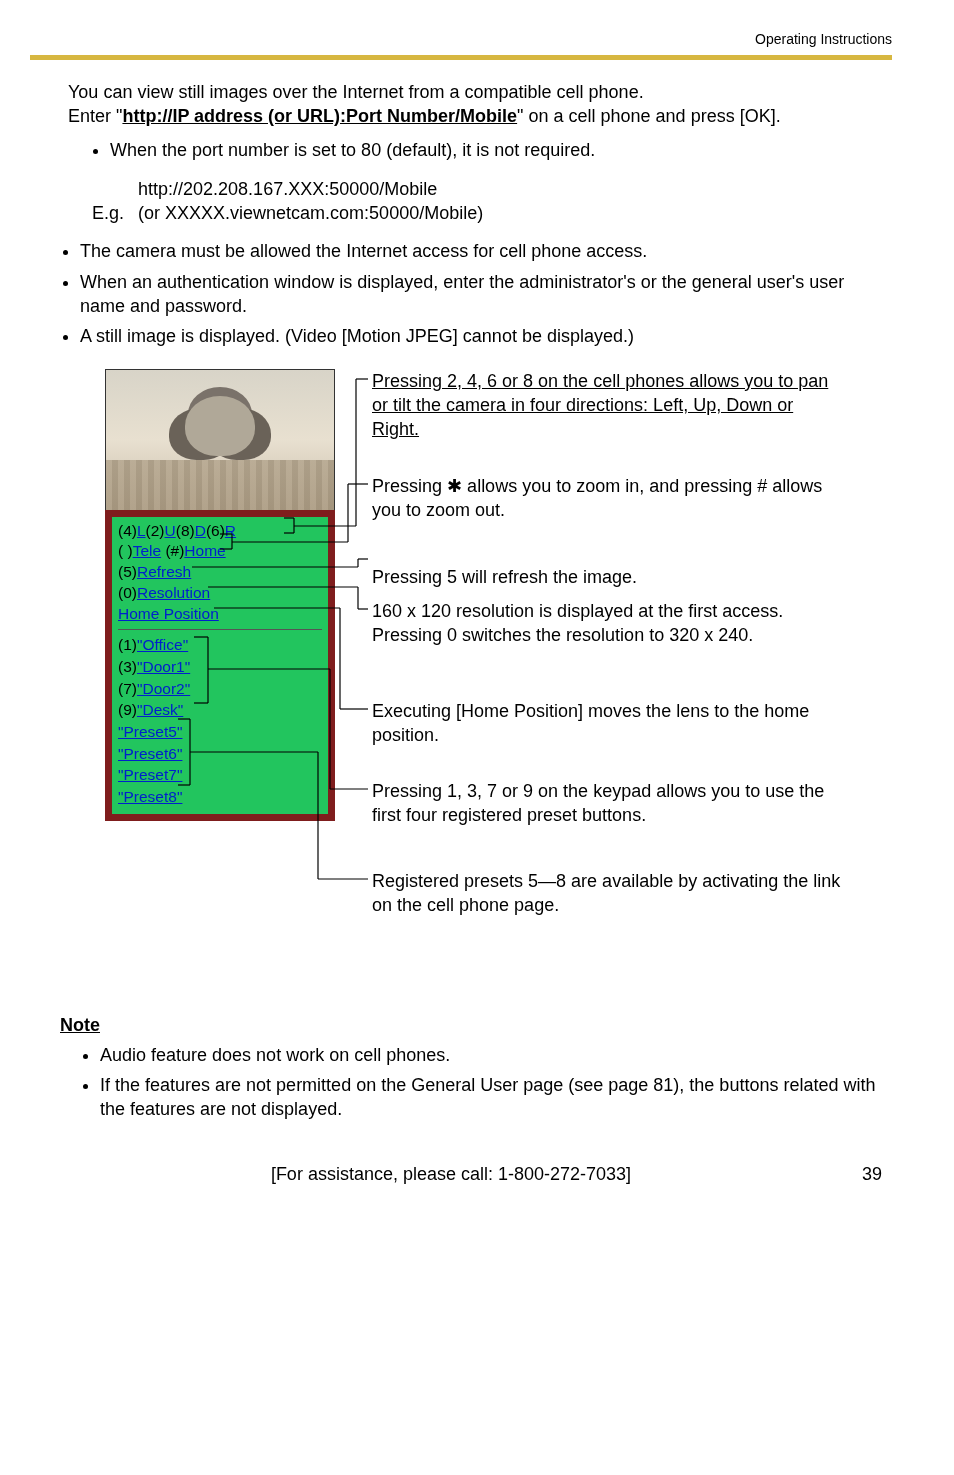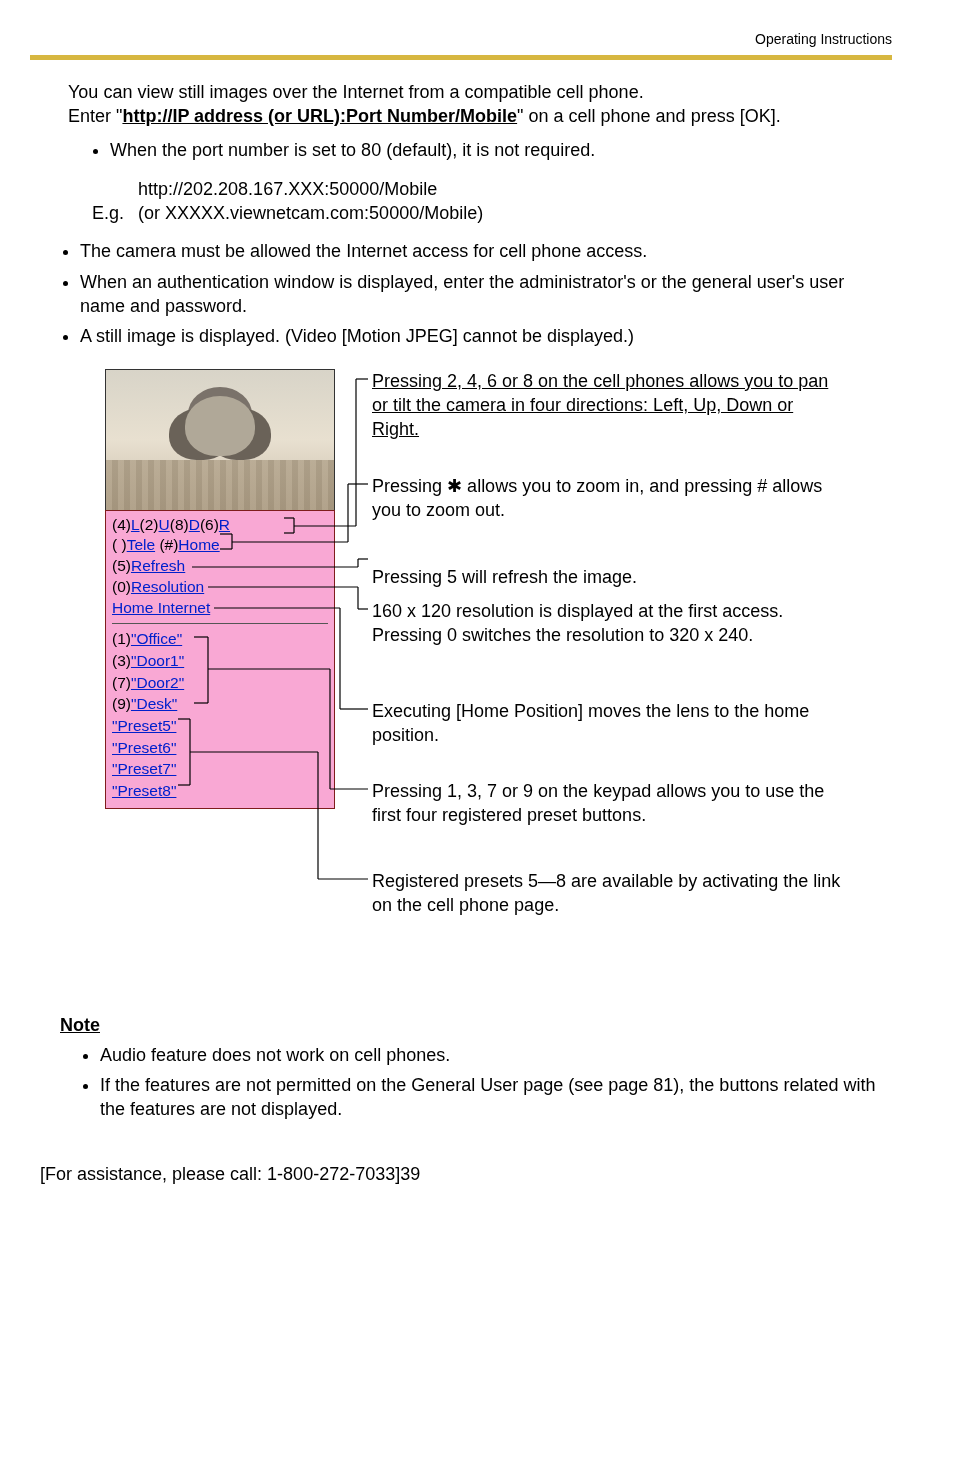--- a/index.html
+++ b/index.html
@@ -96,24 +96,24 @@
                 0 -12px 0 -3px #7a726a;
   }
   .dog-img::after {
     content: "";
     position: absolute;
     left: 0; right: 0; bottom: 0; height: 50px;
     background: repeating-linear-gradient(90deg, #a39278 0 6px, #8b7a60 6px 12px);
     opacity: 0.6;
   }
   .phone-body {
-    border: 1px solid #7f1d1d;
+    border: 7px solid #7f1d1d;
     padding: 4px 6px 6px 6px;
     font-size: 15.5px;
-    background: #f9a8d4;
+    background: #22c55e;
   }
   .phone-body a { color: #0020cc; text-decoration: underline; }
   .hr { border: none; border-top: 1px solid #555; margin: 4px 0; }
 
   .preset-row { line-height: 1.4; }
 
   
   .expl {
     position: absolute;
     left: 312px;
@@ -142,21 +142,21 @@
   }
   ul.note-list {
     list-style: disc;
     padding-left: 20px;
     margin: 0 0 24px 50px;
   }
   ul.note-list > li { margin-bottom: 6px; }
 
   .footer-row {
     display: flex;
-    justify-content: flex-start;
+    justify-content: space-between;
     margin-top: 40px;
     padding: 0 10px;
   }
   .footer-left { }
   .footer-right { }
 </style>
 </head>
 <body>
 
 <div class="page">
@@ -204,21 +204,21 @@
         <div>
           <span>(  )</span><a href="#">Tele</a><span> (#)</span><a href="#">Home</a>
         </div>
         <div>
           <span>(5)</span><a href="#">Refresh</a>
         </div>
         <div>
           <span>(0)</span><a href="#">Resolution</a>
         </div>
         <div>
-          <a href="#">Home Internet</a>
+          <a href="#">Home Position</a>
         </div>
         <hr class="hr">
         <div class="preset-row"><span>(1)</span><a href="#">"Office"</a></div>
         <div class="preset-row"><span>(3)</span><a href="#">"Door1"</a></div>
         <div class="preset-row"><span>(7)</span><a href="#">"Door2"</a></div>
         <div class="preset-row"><span>(9)</span><a href="#">"Desk"</a></div>
         <div class="preset-row"><a href="#">"Preset5"</a></div>
         <div class="preset-row"><a href="#">"Preset6"</a></div>
         <div class="preset-row"><a href="#">"Preset7"</a></div>
         <div class="preset-row"><a href="#">"Preset8"</a></div>

